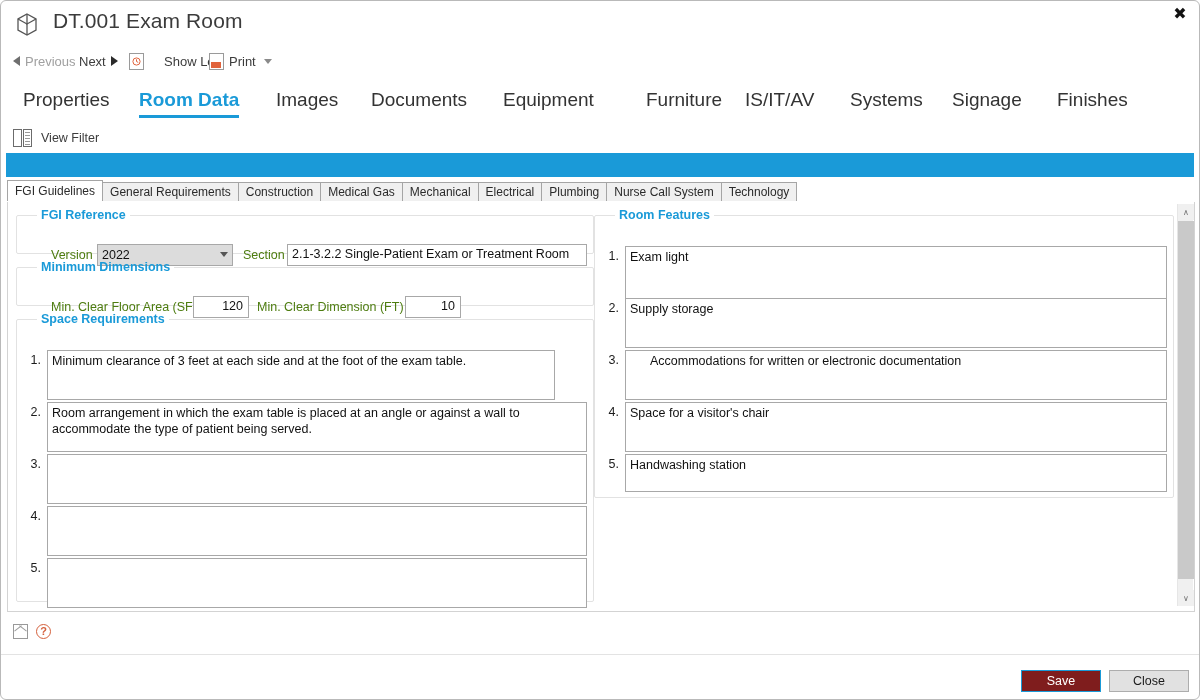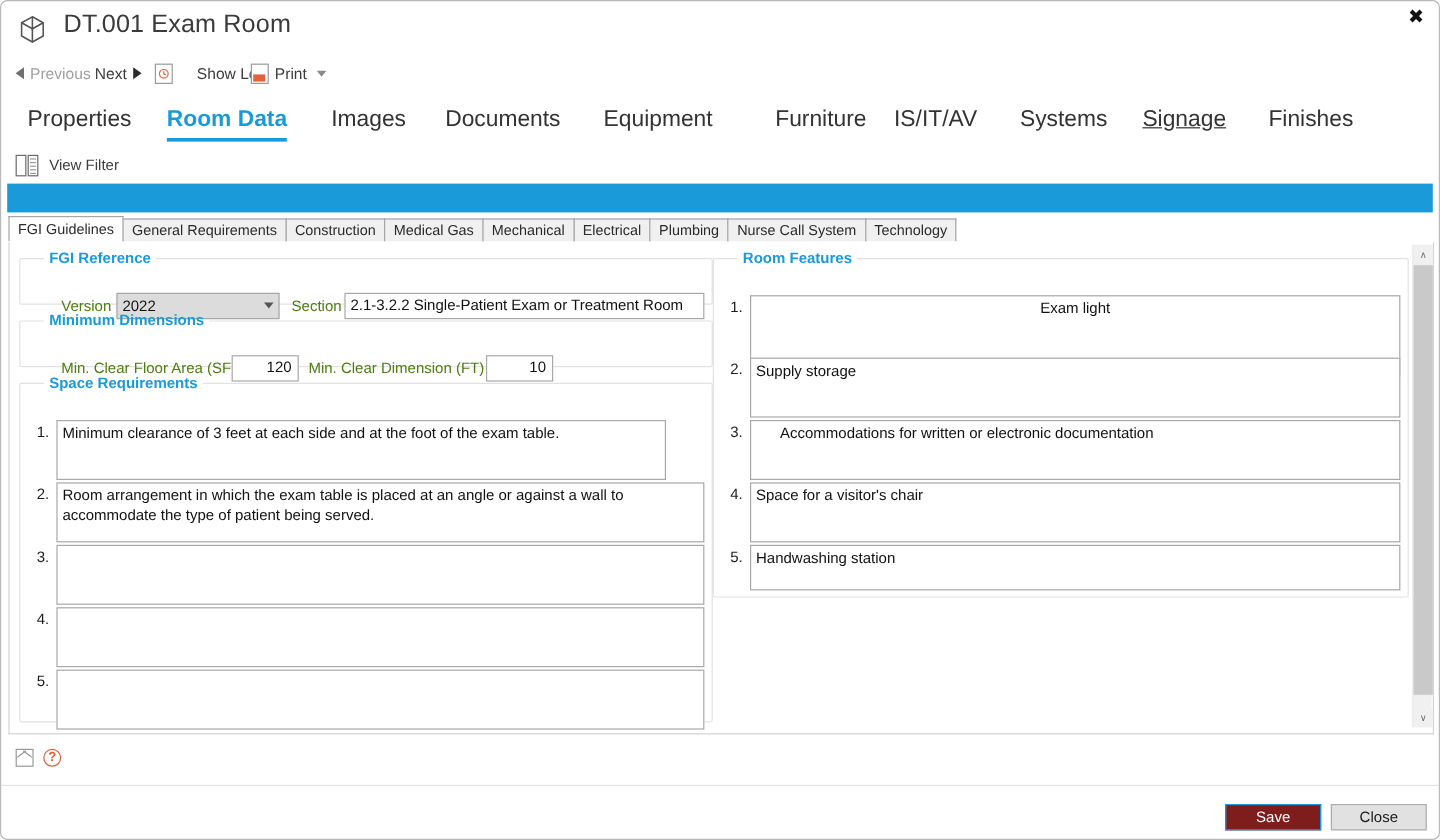--- a/index.html
+++ b/index.html
@@ -284,21 +284,21 @@
 
   <div class="navtabs">
     <div class="navtab" style="left:22px;"><span>Properties</span></div>
     <div class="navtab active" style="left:138px;"><span>Room Data</span><span class="underline"></span></div>
     <div class="navtab" style="left:275px;"><span>Images</span></div>
     <div class="navtab" style="left:370px;"><span>Documents</span></div>
     <div class="navtab" style="left:502px;"><span>Equipment</span></div>
     <div class="navtab" style="left:609px;margin-left:36px;"><span>Furniture</span></div>
     <div class="navtab" style="left:744px;"><span>IS/IT/AV</span></div>
     <div class="navtab" style="left:849px;"><span>Systems</span></div>
-    <div class="navtab" style="left:951px;text-decoration:underline;"><span>Signage</span></div>
+    <div class="navtab" style="left:951px;"><span>Signage</span></div>
     <div class="navtab" style="left:1056px;"><span>Finishes</span></div>
   </div>
 
   <div class="viewfilter">
     <span class="book-ico">
       <span class="bk l"></span>
         <span class="bk r"></span>
     </span>
     <span>View Filter</span>
   </div>
@@ -372,21 +372,21 @@
       <div class="itembox" style="left:30px; top:180px; width:540px; height:50px;"></div>
 
       <span class="itemnum" style="left:8px; top:235px;">5.</span>
       <div class="itembox" style="left:30px; top:232px; width:540px; height:50px;"></div>
     </fieldset>
 
     <fieldset class="grp" style="left:586px; top:6px; width:580px; height:290px;">
       <legend>Room Features</legend>
 
       <span class="itemnum" style="left:8px; top:27px;">1.</span>
-      <div class="itembox" style="left:30px; top:24px; width:542px; height:68px;text-align:center;">Exam light</div>
+      <div class="itembox" style="left:30px; top:24px; width:542px; height:68px;">Exam light</div>
 
       <span class="itemnum" style="left:8px; top:79px;">2.</span>
       <div class="itembox" style="left:30px; top:76px; width:542px; height:50px;">Supply storage</div>
 
       <span class="itemnum" style="left:8px; top:131px;">3.</span>
       <div class="itembox" style="left:30px; top:128px; width:542px; height:50px;padding-left:24px;">Accommodations for written or electronic documentation</div>
 
       <span class="itemnum" style="left:8px; top:183px;">4.</span>
       <div class="itembox" style="left:30px; top:180px; width:542px; height:50px;">Space for a visitor's chair</div>
 

